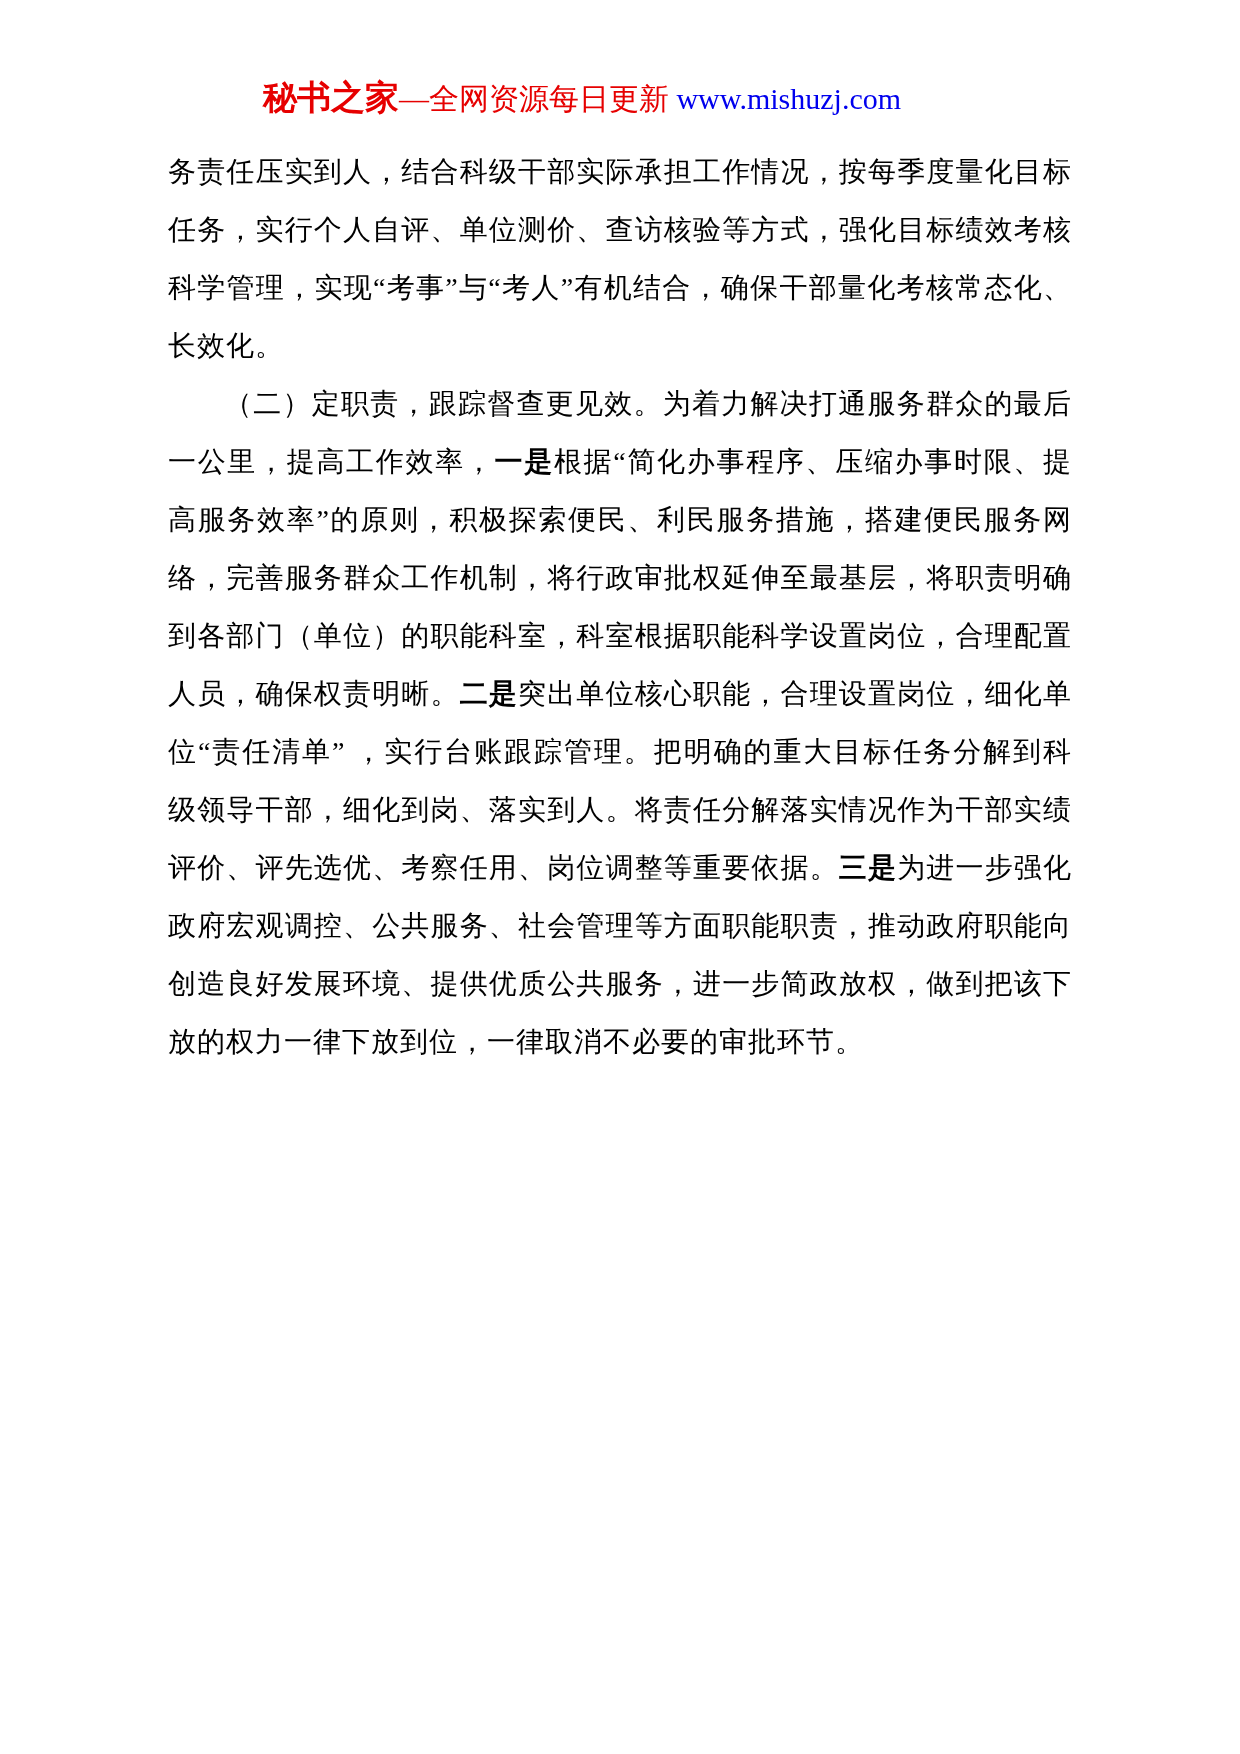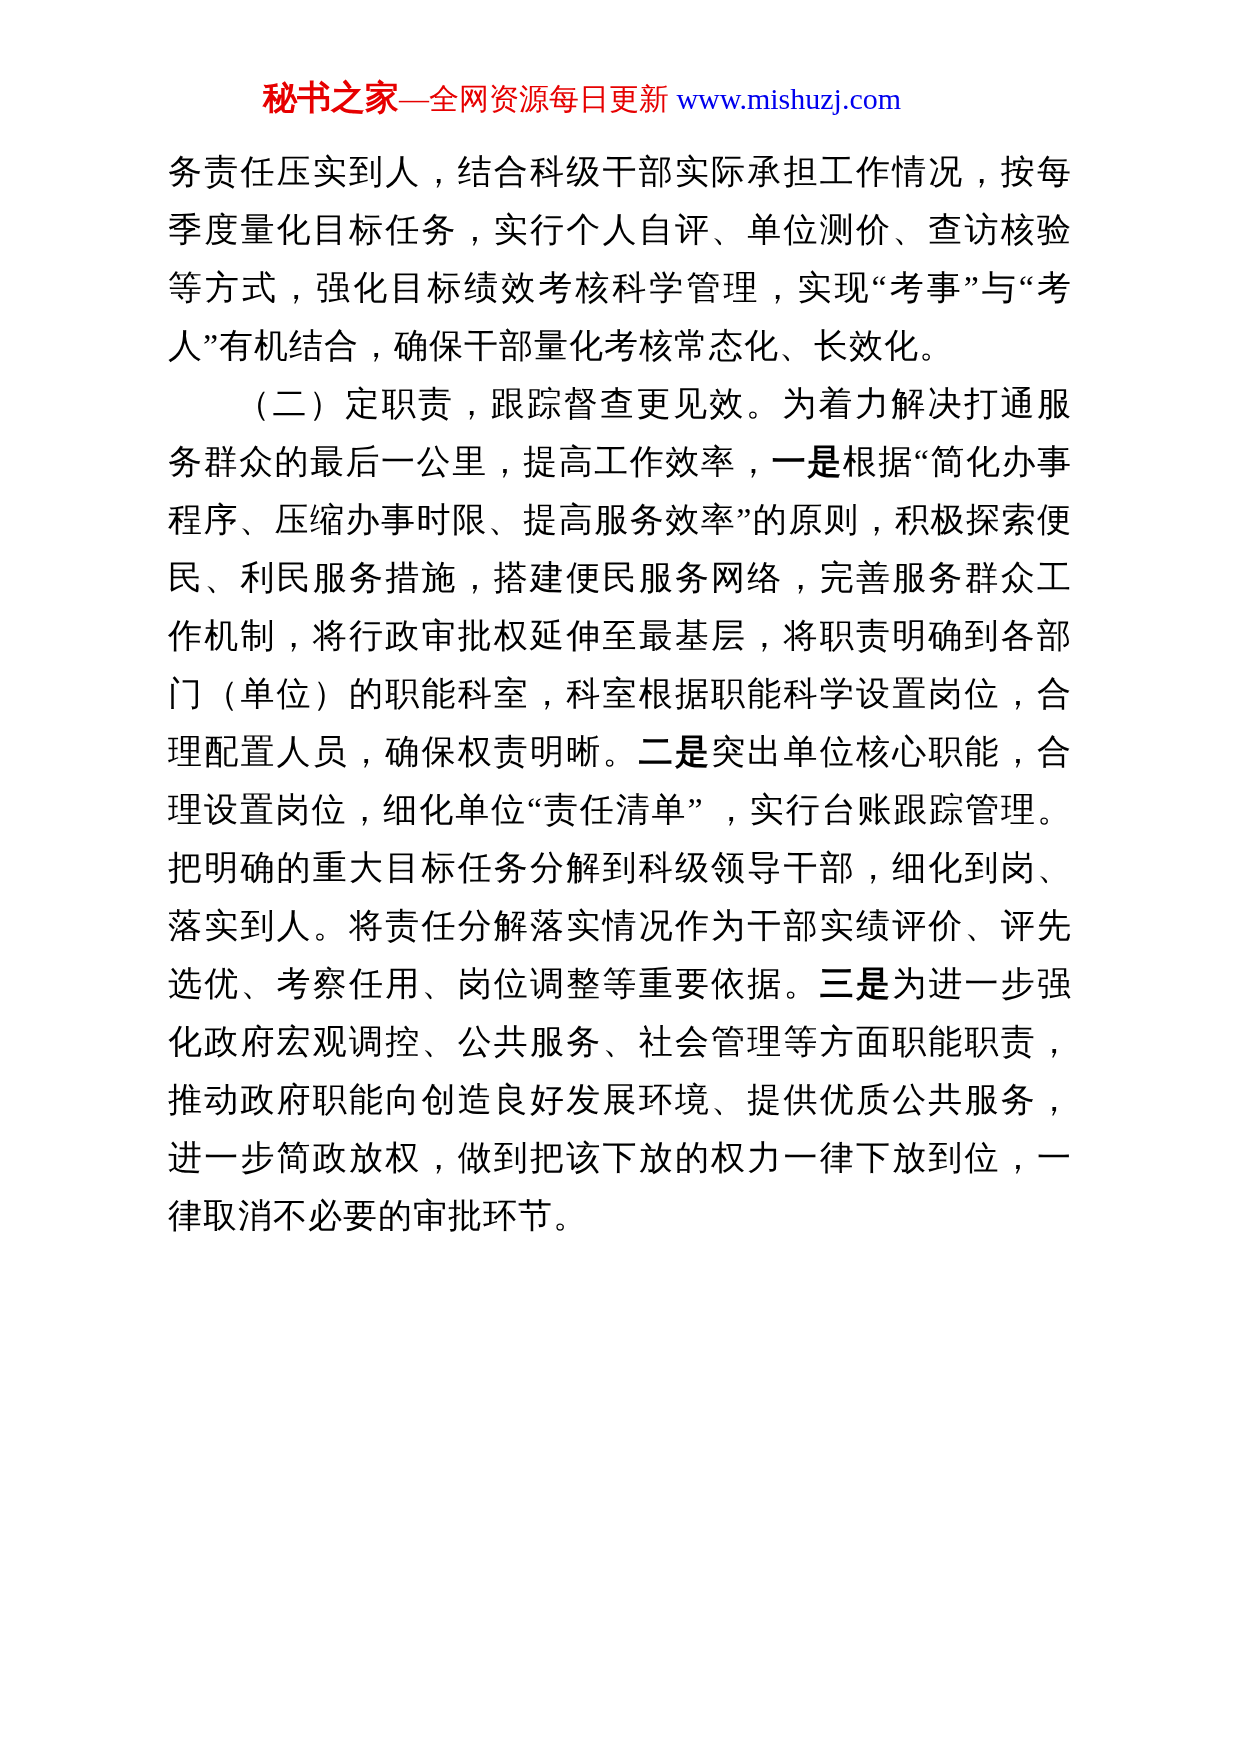--- a/index.html
+++ b/index.html
@@ -35,21 +35,21 @@
   }
   .site-tagline {
     font-size: 30px;
   }
   .site-url {
     font-size: 30px;
     cursor: pointer;
   }
   .doc-body p.para {
     margin: 0;
-    font-size: 34px;
+    font-size: 28px;
     line-height: 58px;
     text-align: justify;
     text-justify: inter-character;
     letter-spacing: 1px;
     word-break: break-all;
   }
   .doc-body p.para.indent {
     text-indent: 2em;
   }
   .doc-body .bold {

